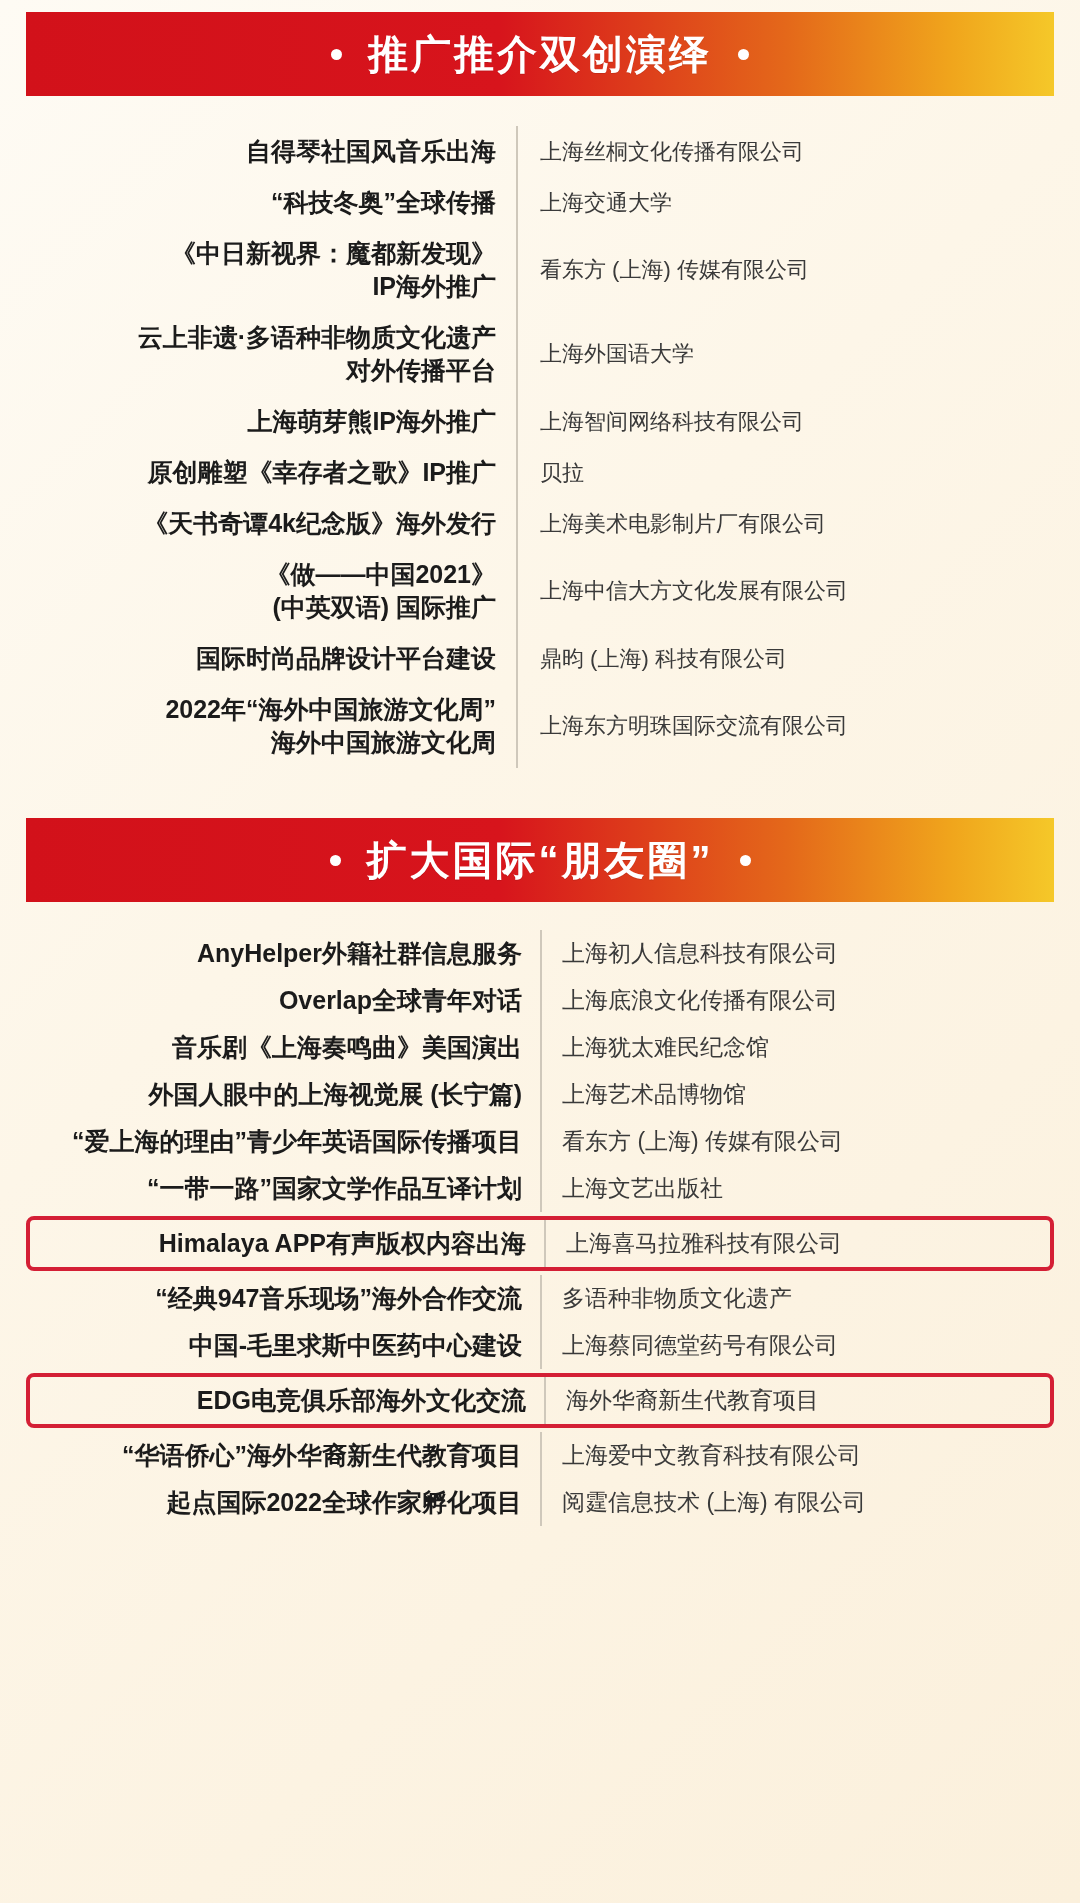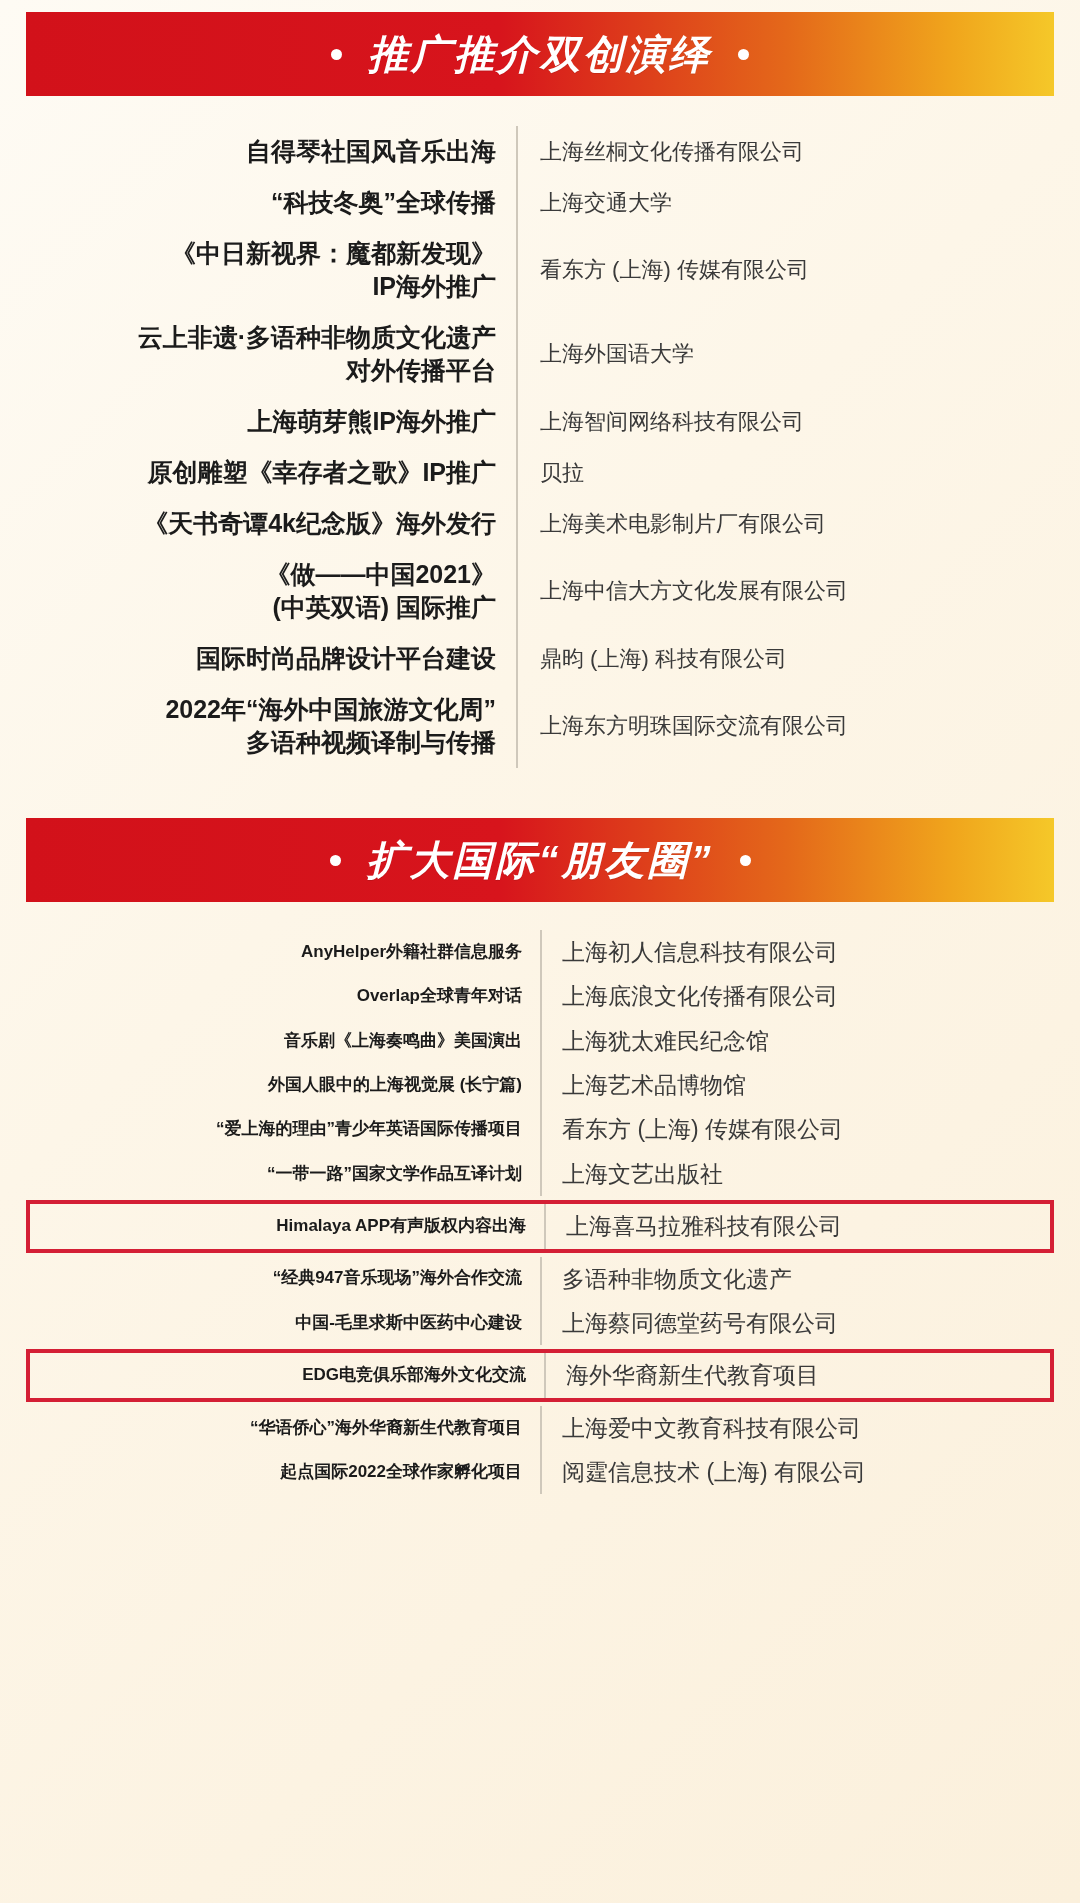--- a/index.html
+++ b/index.html
@@ -28,21 +28,20 @@
     height: 84px;
     background: linear-gradient(90deg, #d2111a 0%, #d7141c 46%, #e4681a 74%, #f0a51c 90%, #f5c829 100%);
     display: flex;
     align-items: center;
     justify-content: center;
   }
   .banner-inner {
     display: flex;
     align-items: center;
     gap: 26px;
-    font-style: italic;
   }
   .banner-title {
     color: #ffffff;
     font-size: 40px;
     font-weight: bold;
     letter-spacing: 3px;
     white-space: nowrap;
     text-shadow: 0 1px 0 rgba(0,0,0,0.10);
   }
   .dot {
@@ -85,30 +84,30 @@
     line-height: 1.32;
     display: flex;
     align-items: center;
     border-left: 2px solid #cfc8bb;
   }
   .row .cell-left .l2 { display: block; }
 
   
   .row.highlight {
     border: 4px solid #d41f35;
-    border-radius: 0;
+    border-radius: 8px;
     margin: 4px 0;
   }
   .row.highlight .cell-left { padding-left: 10px; }
 
   
   .section2 .row .cell-left {
     width: 514px;
     flex: 0 0 514px;
-    font-size: 17px;
+    font-size: 25px;
     padding: 7px 18px 7px 6px;
   }
   .section2 .row .cell-right {
     font-size: 23px;
     padding: 7px 8px 7px 20px;
   }
   .section2 .table { padding-top: 12px; }
   .section2 .row { min-height: 44px; }
 
   .spacer { height: 22px; }
@@ -191,21 +190,21 @@
       <div class="row">
         <div class="cell-left">
           <span class="l1">国际时尚品牌设计平台建设</span>
         </div>
         <div class="cell-right">鼎昀 (上海) 科技有限公司</div>
       </div>
 
       <div class="row">
         <div class="cell-left">
           <span class="l1">2022年“海外中国旅游文化周”</span>
-          <span class="l2">多语种视频译制与传播</span>
+          <span class="l2">海外中国旅游文化周</span>
         </div>
         <div class="cell-right">上海东方明珠国际交流有限公司</div>
       </div>
 
     </div>
   </div>
 
   <div class="spacer"></div>
 
   <div class="section section2">

